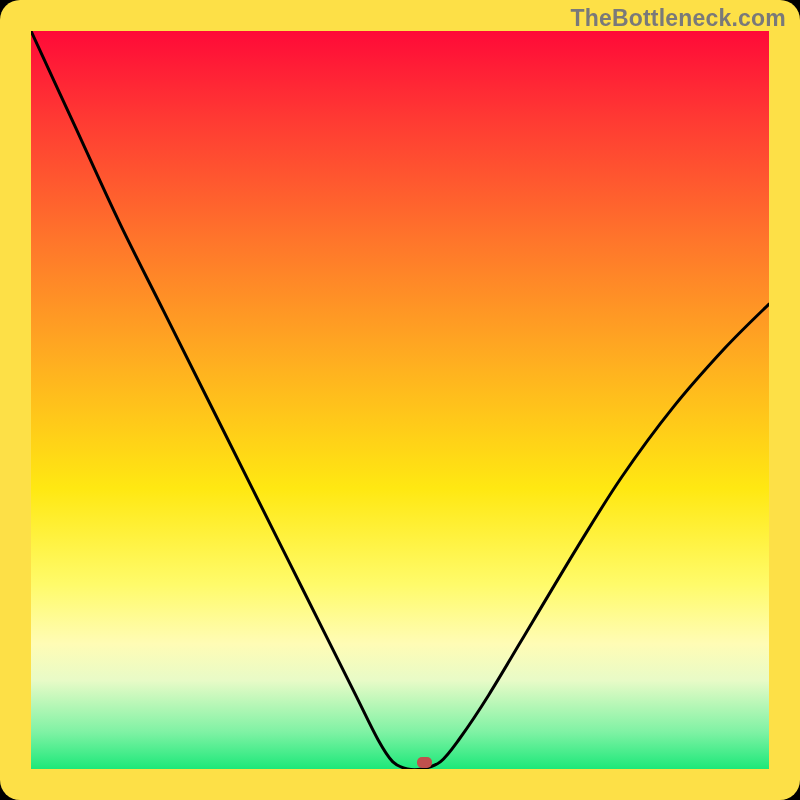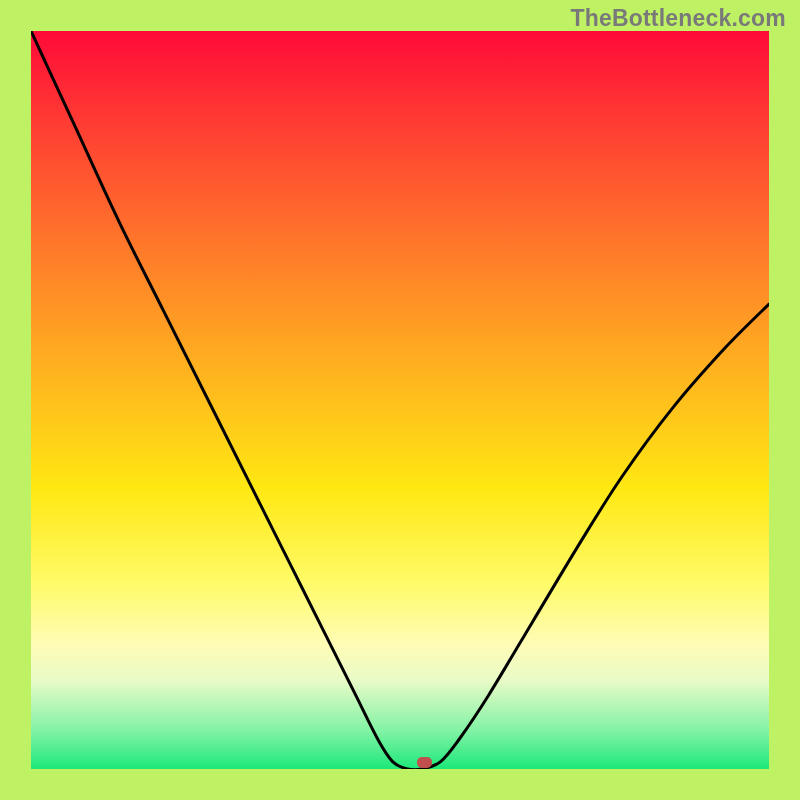--- a/index.html
+++ b/index.html
@@ -9,21 +9,22 @@
     height: 800px;
     background: #000;
     overflow: hidden;
   }
   .frame {
     position: absolute;
     left: 0;
     top: 0;
     width: 800px;
     height: 800px;
-    background: #bef264;
+    background: #fde047;
+    border-radius: 20px;
   }
   .plot-area {
     position: absolute;
     left: 31px;
     top: 31px;
     width: 738px;
     height: 738px;
     background: linear-gradient(to bottom,
       #ff0a38 0%,
       #ff3a33 12%,

